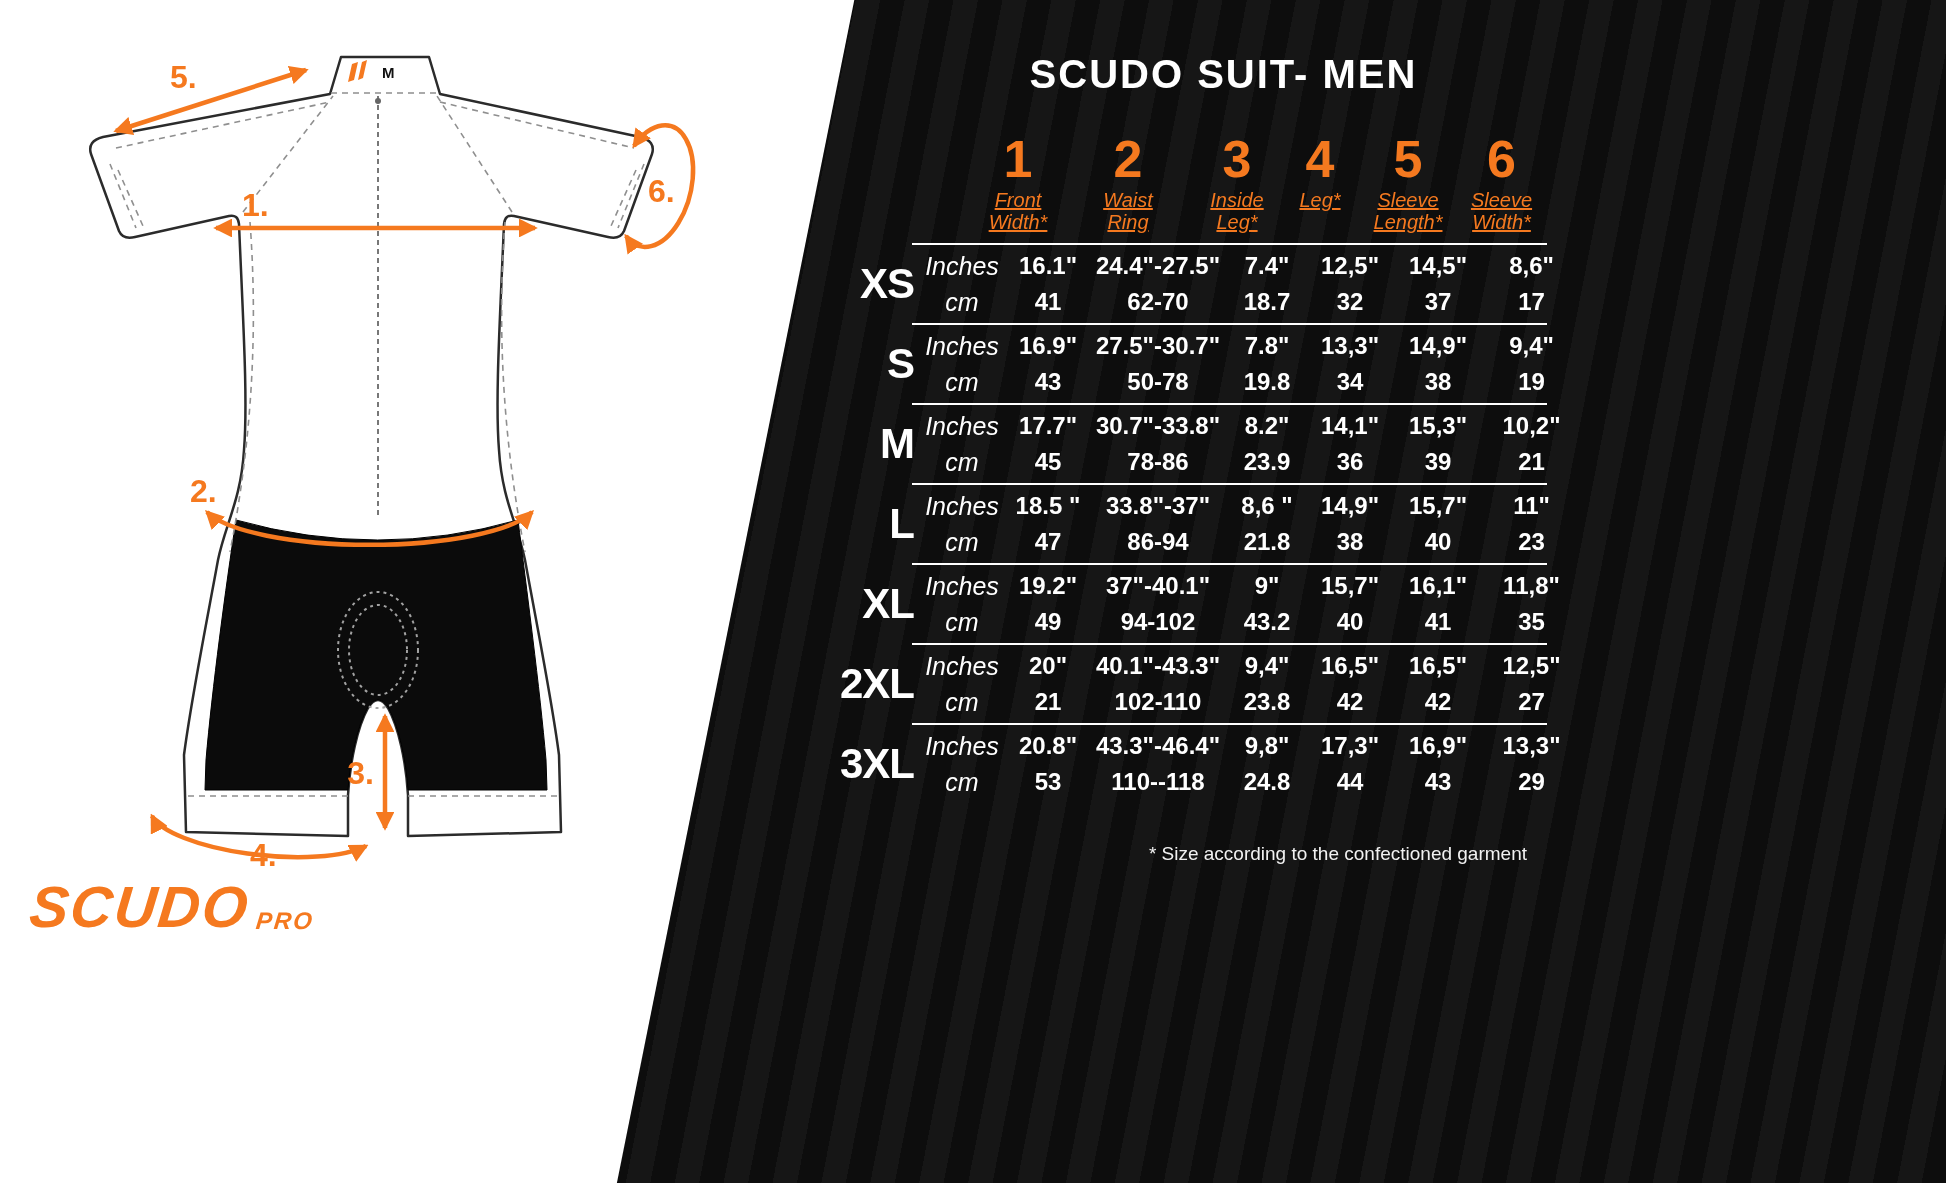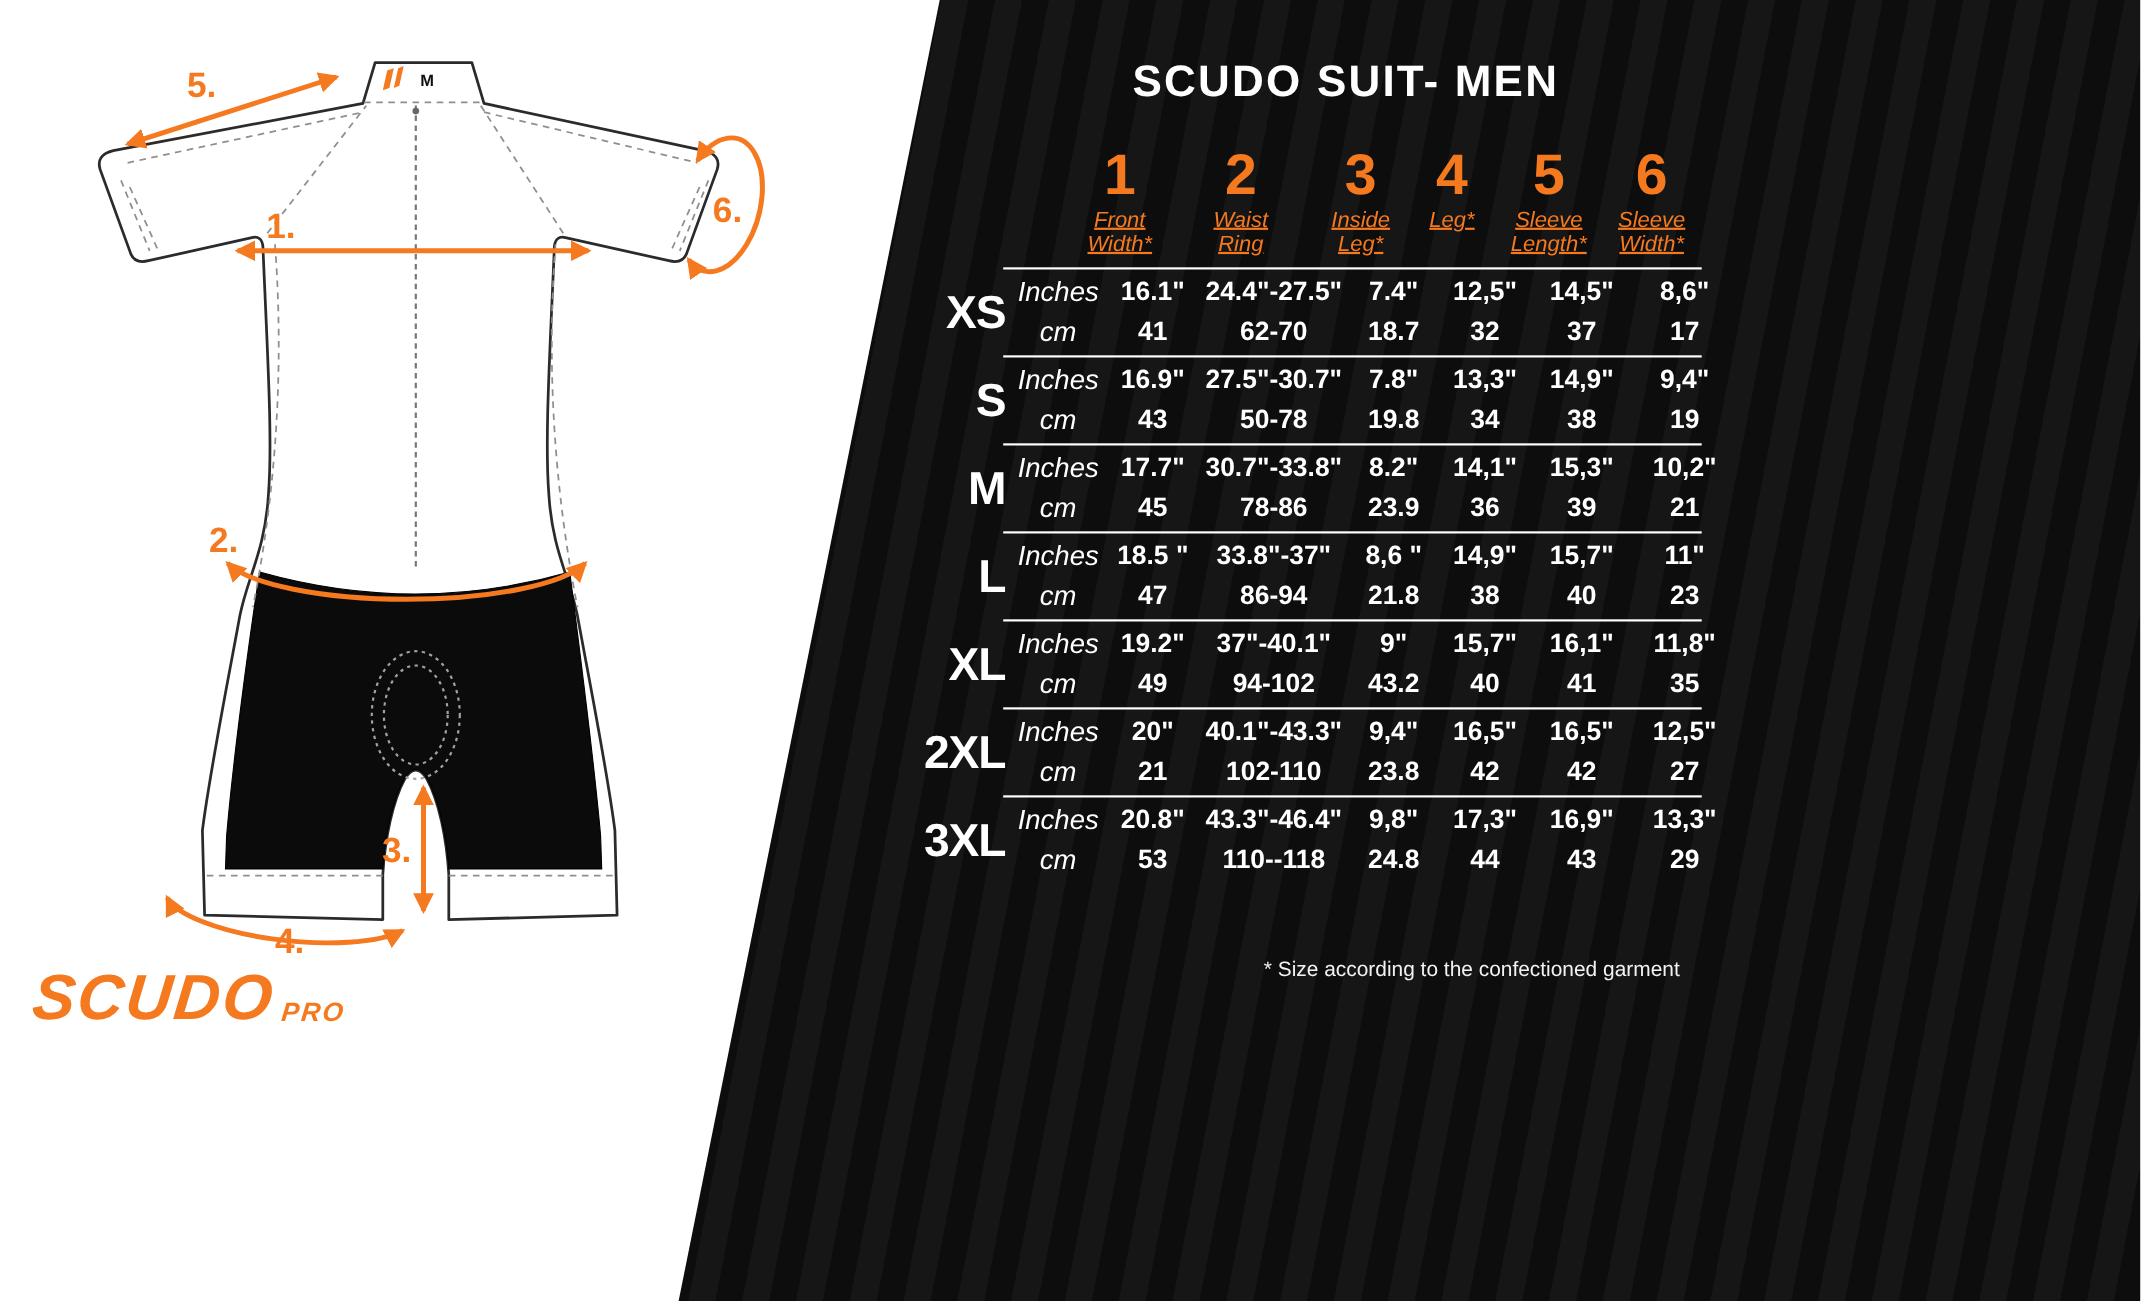--- a/index.html
+++ b/index.html
@@ -22,21 +22,21 @@
   .thead{margin-bottom:10px;}
   .colhead{text-align:center;}
   .num{color:var(--accent);font-size:52px;font-weight:bold;line-height:1;}
   .clabel{color:var(--accent);font-style:italic;font-size:20px;line-height:1.1;
           max-width:78px;margin:4px auto 0;text-decoration:underline;}
   .sep{height:2px;background:#ffffff;margin-left:102px;}
   .trow{height:78px;align-items:center;margin-left:30px;}
   .sizecell{font-size:42px;font-weight:bold;text-align:right;padding-right:6px;letter-spacing:-1px;}
   .unitcell{text-align:center;font-size:25px;line-height:1.45;font-style:italic;}
   .datacell{text-align:center;font-size:24px;font-weight:bold;line-height:1.5;}
-  .footnote{margin-top:68px;text-align:right;padding-right:20px;font-size:19px;color:#f2f2f2;}
+  .footnote{margin-top:40px;text-align:right;padding-right:20px;font-size:19px;color:#f2f2f2;}
 
   
   .diagram-svg{position:absolute;left:0;top:0;}
   .suit{fill:#ffffff;stroke:#2b2b2b;stroke-width:2.5;stroke-linejoin:round;}
   .shorts{fill:#0b0b0b;stroke:#000;}
   .seam{stroke:#8f8f8f;stroke-width:1.6;stroke-dasharray:6 5;fill:none;}
   .zip{stroke:#777;stroke-width:2;stroke-dasharray:5 4;fill:none;}
   .pad{stroke:#a2a2a2;stroke-width:2;stroke-dasharray:3 4;fill:none;}
   .arrow{stroke:var(--accent);stroke-width:4.5;fill:none;}
   .mlabel{fill:var(--accent);font-size:32px;font-weight:bold;}

